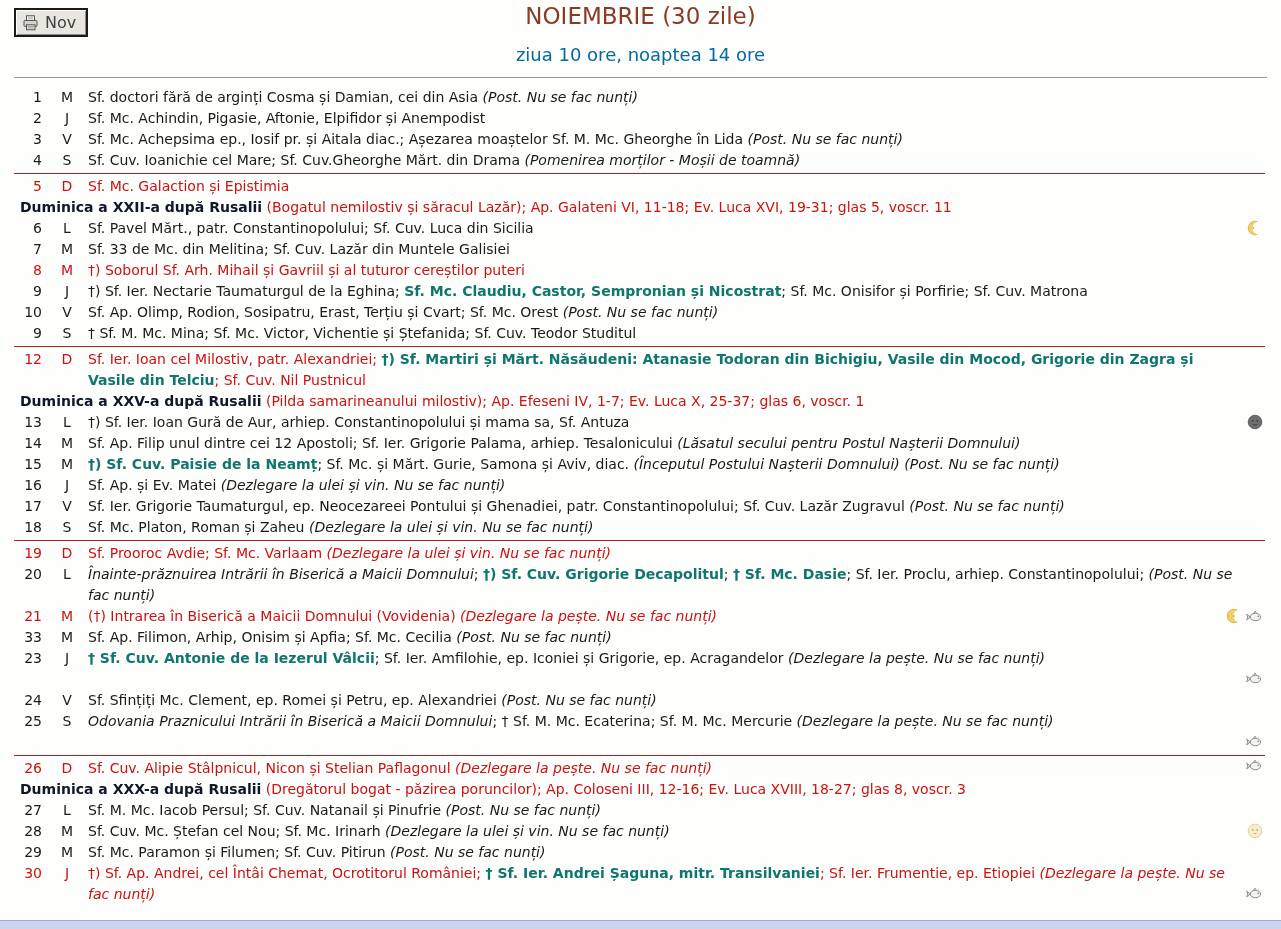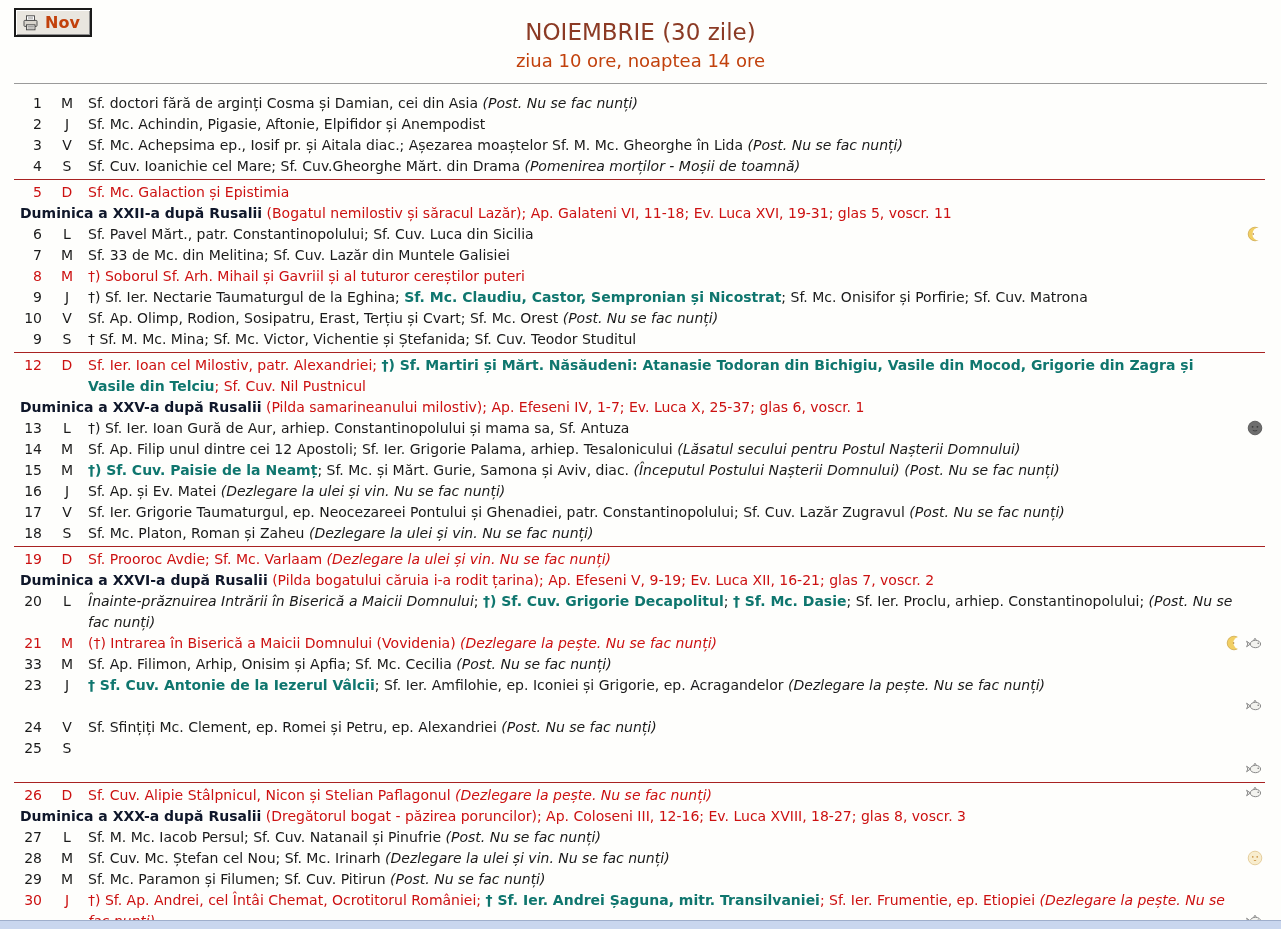--- a/index.html
+++ b/index.html
@@ -5,29 +5,28 @@
   html,body{margin:0;padding:0}
   body{
     width:1281px;height:929px;overflow:hidden;position:relative;
     background:#FEFEFC;color:#1A1A1A;
     font-family:"DejaVu Sans","Liberation Sans",sans-serif;
   }
   
   .toolbar{position:absolute;top:8px;left:14px;z-index:5}
   .print-btn{
     display:inline-flex;align-items:center;gap:6px;cursor:pointer;
-    font-family:"DejaVu Sans","Liberation Sans",sans-serif;font-size:16px;color:#c2410c;
+    font-family:"DejaVu Sans","Liberation Sans",sans-serif;font-size:16px;color:#404040;
     background:#E9E6DF;border:2px solid #1a1a1a;padding:3px 10px 3px 6px;
     box-shadow:inset 1px 1px 0 #ffffff, inset -1px -1px 0 #8f8f8f;
-    font-weight:bold;
   }
   .print-btn .icn{display:inline-flex}
-  .page-header{text-align:center;padding-top:18px}
+  .page-header{text-align:center;padding-top:2px}
   .month-title{font-size:23px;line-height:28px;color:#8B3A24}
-  .month-subtitle{font-size:18px;line-height:22px;color:#c2410c;margin-top:4px}
+  .month-subtitle{font-size:18px;line-height:22px;color:#0369a1;margin-top:14px}
   .header-rule{border:none;border-top:1px solid #9A9A9A;margin:11px 14px 9px 14px}
   
   .calendar{margin:0 16px 0 14px;font-size:14px;line-height:21px}
   .row{position:relative;padding-right:26px}
   .row.day{display:flex;align-items:flex-start}
   .num{flex:none;width:28px;text-align:right;white-space:pre}
   .dow{flex:none;width:22px;text-align:center;margin-left:14px}
   .txt{margin-left:10px;flex:1;min-width:0}
   .row.red .num,.row.red .dow{color:#CC1111}
   .seg-n{color:#1A1A1A}
@@ -185,21 +184,20 @@
       <span class="num">18</span>
       <span class="dow">S</span>
       <span class="txt"><span class="seg-n">Sf. Mc. Platon, Roman și Zaheu </span><span class="seg-i">(Dezlegare la ulei și vin. Nu se fac nunți)</span></span>
     </div>
     <hr class="week-rule">
     <div class="row day red">
       <span class="num">19</span>
       <span class="dow">D</span>
       <span class="txt"><span class="seg-r">Sf. Prooroc Avdie; Sf. Mc. Varlaam </span><span class="seg-ri">(Dezlegare la ulei și vin. Nu se fac nunți)</span></span>
     </div>
-    <div class="row sunday"><span class="sunday-lead">Duminica a XXVI-a după Rusalii</span><span class="sunday-rest"> (Pilda bogatului căruia i-a rodit țarina); Ap. Efeseni V, 9-19; Ev. Luca XII, 16-21; glas 7, voscr. 2</span></div>
     <div class="row day">
       <span class="num">20</span>
       <span class="dow">L</span>
       <span class="txt"><span class="seg-i">Înainte-prăznuirea Intrării în Biserică a Maicii Domnului</span><span class="seg-n">; </span><span class="seg-b">†) Sf. Cuv. Grigorie Decapolitul</span><span class="seg-n">; </span><span class="seg-b">† Sf. Mc. Dasie</span><span class="seg-n">; Sf. Ier. Proclu, arhiep. Constantinopolului; </span><span class="seg-i">(Post. Nu se fac nunți)</span></span>
     </div>
     <div class="row day red">
       <span class="num">21</span>
       <span class="dow">M</span>
       <span class="txt"><span class="seg-r">(†) Intrarea în Biserică a Maicii Domnului (Vovidenia) </span><span class="seg-ri">(Dezlegare la pește. Nu se fac nunți)</span></span>
       <span class="icons" style="top: 2px;">
@@ -240,20 +238,21 @@
       </span>
     </div>
     <div class="row day">
       <span class="num">24</span>
       <span class="dow">V</span>
       <span class="txt"><span class="seg-n">Sf. Sfințiți Mc. Clement, ep. Romei și Petru, ep. Alexandriei </span><span class="seg-i">(Post. Nu se fac nunți)</span></span>
     </div>
     <div class="row day pad-extra">
       <span class="num">25</span>
       <span class="dow">S</span>
+      <span class="txt"><span class="seg-i">Odovania Praznicului Intrării în Biserică a Maicii Domnului</span><span class="seg-n">; † Sf. M. Mc. Ecaterina; Sf. M. Mc. Mercurie </span><span class="seg-i">(Dezlegare la pește. Nu se fac nunți)</span></span>
       <span class="icons" style="top: 23px;">
         <span><svg width="18" height="15" viewBox="0 0 18 15">
             <path d="M5.2 8 C5.2 5.6 8 4.3 10.6 4.3 C13.4 4.3 15.6 6 15.6 8 C15.6 10 13.4 11.7 10.6 11.7 C8 11.7 5.2 10.4 5.2 8 Z" fill="#F3F3EF" stroke="#8A8A8A" stroke-width="1"></path>
             <path d="M5.4 8 L1.6 5.2 L2.8 8 L1.6 10.8 Z" fill="#F3F3EF" stroke="#8A8A8A" stroke-width="1" stroke-linejoin="round"></path>
             <path d="M8.4 4.6 L10 2.2 L11.4 4.4" fill="none" stroke="#8A8A8A" stroke-width="1"></path>
             <circle cx="13.2" cy="7.2" r="0.8" fill="#777"></circle>
           </svg></span>
       </span>
     </div>
     <hr class="week-rule">

